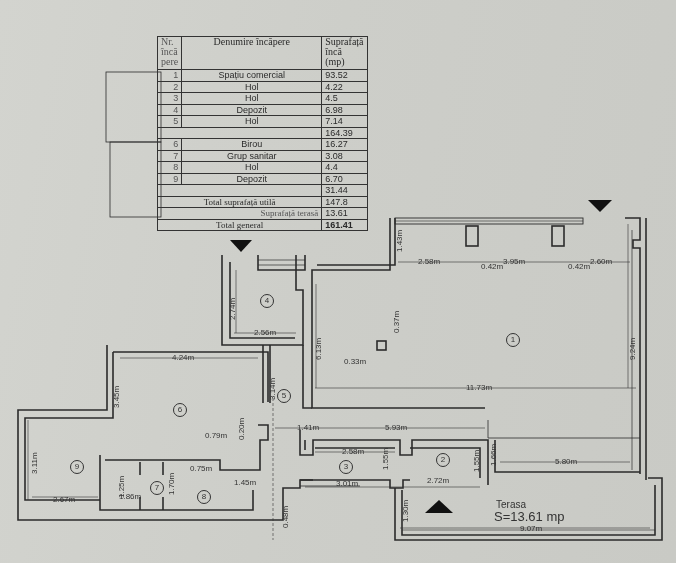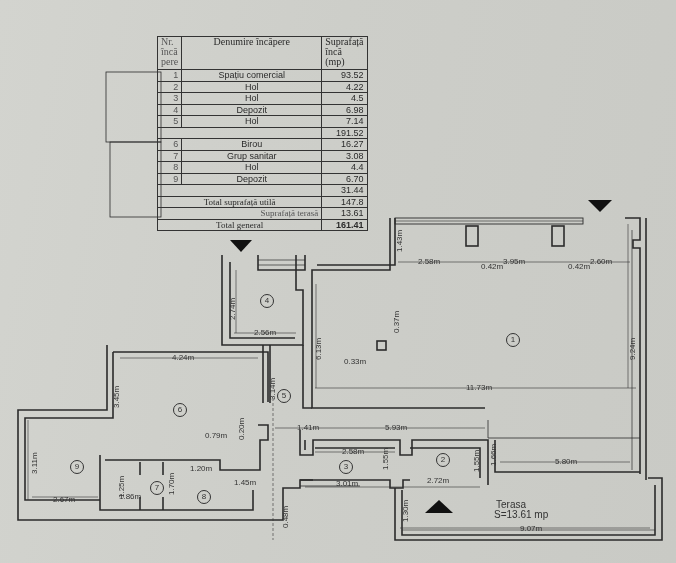--- a/index.html
+++ b/index.html
@@ -4,21 +4,21 @@
 <style>
   html,body{margin:0;padding:0;}
   body{width:676px;height:563px;background:#cfd0cb;position:relative;overflow:hidden;font-family:"Liberation Sans",sans-serif;}
   .paper{position:absolute;left:0;top:0;width:676px;height:563px;background:linear-gradient(100deg,#d3d4cf 0%,#cdcec9 45%,#c9cac5 100%);}
   svg{position:absolute;left:0;top:0;}
   table.legend{position:absolute;left:157px;top:36px;border-collapse:collapse;font-size:9px;color:#2a2a2a;}
   table.legend td{border:1px solid #333;padding:0 3px;height:10.5px;line-height:10px;}
   .hdr{font-family:"Liberation Serif",serif;font-size:10px;vertical-align:top;}
   .nr{width:14px;text-align:right;color:#555;}
   .name{width:133px;text-align:center;}
-  .val{width:38px;text-align:right;}
+  .val{width:38px;}
   .serif{font-family:"Liberation Serif",serif;text-align:center;}
   .lbl{position:absolute;font-size:8px;color:#333;white-space:nowrap;}
   .vlbl{position:absolute;font-size:8px;color:#333;white-space:nowrap;transform:rotate(-90deg);transform-origin:left top;}
   .room{position:absolute;width:12px;height:12px;border:1px solid #333;border-radius:50%;font-size:8px;line-height:12px;text-align:center;color:#333;}
 </style>
 </head>
 <body>
 
 <div class="paper"></div>
 
@@ -127,21 +127,21 @@
         <td class="name">Depozit</td>
         <td class="val">6.98</td>
       </tr>
   <tr>
         <td class="nr">5</td>
         <td class="name">Hol</td>
         <td class="val">7.14</td>
       </tr>
   <tr>
         <td colspan="2"></td>
-        <td class="val">191.52</td>
+        <td class="val">164.39</td>
       </tr>
   <tr>
         <td class="nr">6</td>
         <td class="name">Birou</td>
         <td class="val">16.27</td>
       </tr>
   <tr>
         <td class="nr">7</td>
         <td class="name">Grup sanitar</td>
         <td class="val">3.08</td>
@@ -194,21 +194,21 @@
 <div class="lbl" style="left:344px;top:357px">0.33m</div>
 <div class="lbl" style="left:466px;top:383px">11.73m</div>
 <div class="lbl" style="left:172px;top:353px">4.24m</div>
 <div class="lbl" style="left:297px;top:423px">1.41m</div>
 <div class="lbl" style="left:385px;top:423px">5.93m</div>
 <div class="lbl" style="left:205px;top:431px">0.79m</div>
 <div class="lbl" style="left:342px;top:447px">2.58m</div>
 <div class="lbl" style="left:555px;top:457px">5.80m</div>
 <div class="lbl" style="left:336px;top:479px">3.01m</div>
 <div class="lbl" style="left:427px;top:476px">2.72m</div>
-<div class="lbl" style="left:190px;top:464px">1.20m</div>
+<div class="lbl" style="left:190px;top:464px">0.75m</div>
 <div class="lbl" style="left:234px;top:478px">1.45m</div>
 <div class="lbl" style="left:53px;top:495px">2.67m</div>
 <div class="lbl" style="left:119px;top:492px">1.86m</div>
 <div class="lbl" style="left:520px;top:524px">9.07m</div>
 
 <div class="vlbl" style="left:395px;top:252px">1.43m</div>
 <div class="vlbl" style="left:228px;top:320px">2.74m</div>
 <div class="vlbl" style="left:392px;top:333px">0.37m</div>
 <div class="vlbl" style="left:314px;top:360px">6.13m</div>
 <div class="vlbl" style="left:628px;top:360px">9.24m</div>
@@ -218,13 +218,13 @@
 <div class="vlbl" style="left:381px;top:470px">1.55m</div>
 <div class="vlbl" style="left:472px;top:472px">1.55m</div>
 <div class="vlbl" style="left:489px;top:466px">1.66m</div>
 <div class="vlbl" style="left:30px;top:474px">3.11m</div>
 <div class="vlbl" style="left:117px;top:498px">1.25m</div>
 <div class="vlbl" style="left:167px;top:495px">1.70m</div>
 <div class="vlbl" style="left:281px;top:528px">0.48m</div>
 <div class="vlbl" style="left:401px;top:522px">1.30m</div>
 
 <div class="lbl" style="left:496px;top:499px;font-size:10px">Terasa</div>
-<div class="lbl" style="left:494px;top:509px;font-size:10px">S=13.61 mp</div>
+<div class="lbl" style="left:494px;top:509px;font-size:13px">S=13.61 mp</div>
 
 </body></html>

